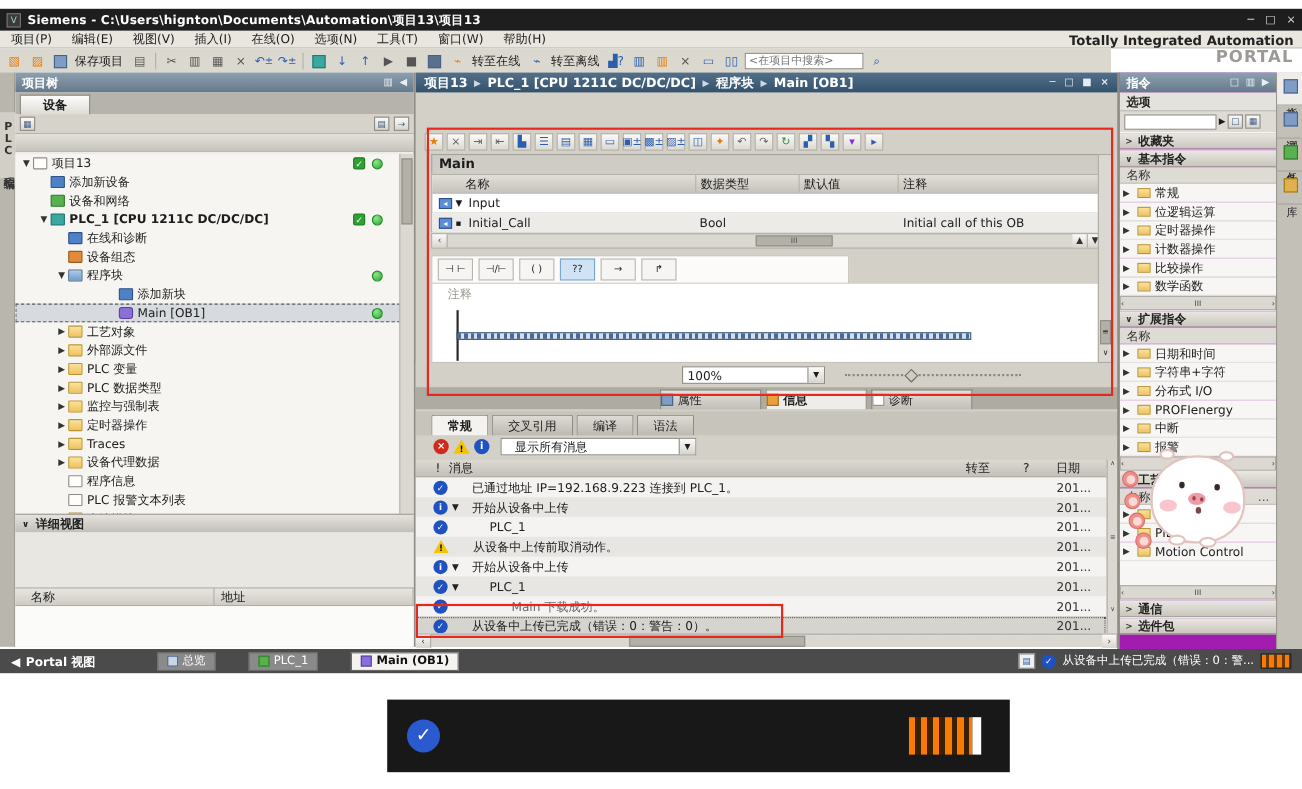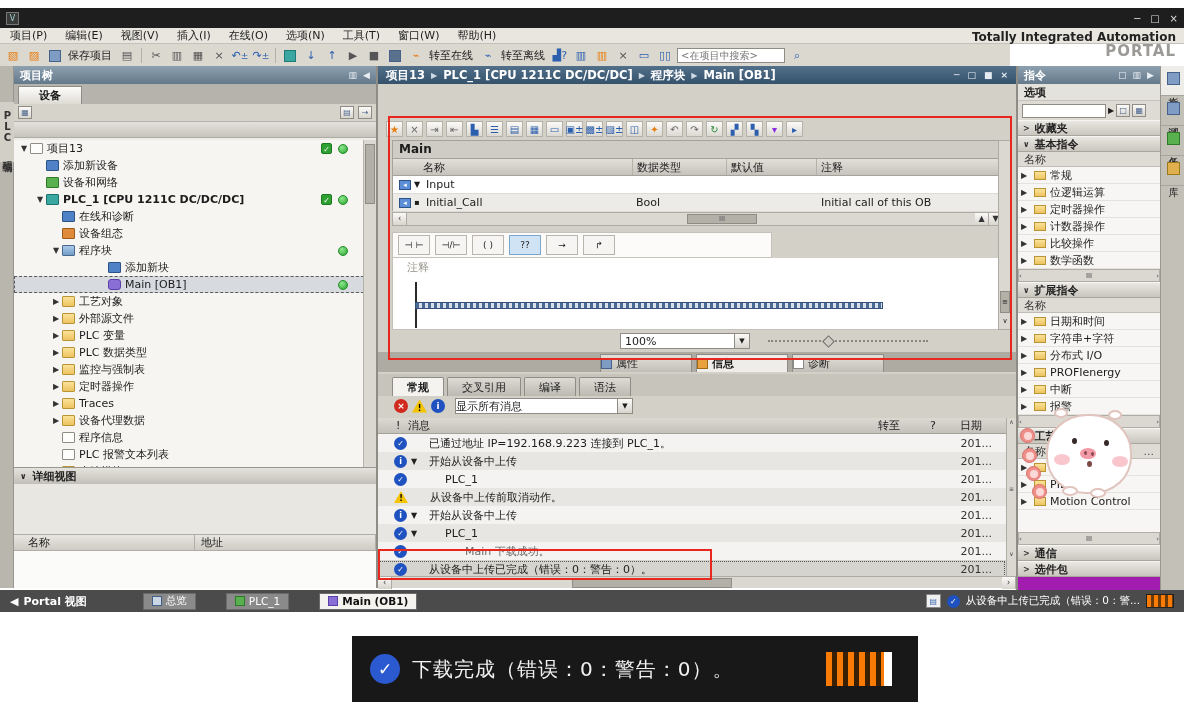--- a/index.html
+++ b/index.html
@@ -101,21 +101,21 @@
   .itico.o{background:#e8a13c;border-color:#a06a14}.itico.w{background:#fff;border-color:#888}
   
   .btabs{position:absolute;left:0;top:308px;width:638px;height:22px;background:#c7c4bc;display:flex;align-items:flex-end;gap:3px;padding:0 0 0 14px}
   .btab{height:19px;padding:0 14px;background:linear-gradient(#dedbd4,#bcb9b2);border:1px solid #8f8c86;border-bottom:none;display:flex;align-items:center;border-radius:2px 2px 0 0}
   .btab.active{background:#f4f3f0;font-weight:bold}
   .filterrow{position:absolute;left:0;top:330px;width:638px;height:20px;background:#d3d0c8;display:flex;align-items:center;gap:4px;padding-left:16px}
   .cico{width:14px;height:14px;border-radius:50%;color:#fff;font-size:9px;font-weight:bold;display:flex;align-items:center;justify-content:center}
   .cico.red{background:#d02a1e}.cico.blu{background:#1f52c0}
   .wtri{width:15px;height:13px;background:#f5c400;clip-path:polygon(50% 0,100% 100%,0 100%);color:#000;font-size:8px;font-weight:bold;display:flex;align-items:flex-end;justify-content:center}
   .msel{width:178px;height:16px;background:#fff;border:1px solid #8f8c86;display:flex;align-items:center;margin-left:6px}
-  .msel .zval{flex:1;padding-left:0}
+  .msel .zval{flex:1;padding-left:12px}
   .msel .zbtn{width:15px;height:14px;background:linear-gradient(#fbfaf8,#d8d5ce);border-left:1px solid #8f8c86;text-align:center;font-size:7px;line-height:14px}
   .lhead{position:absolute;left:0;top:352px;width:628px;height:16px;background:linear-gradient(#dcd9d3,#c4c1ba);border-bottom:1px solid #a5a29b;display:flex;align-items:center;color:#222}
   .lhead .hx{padding-left:18px;width:30px}.lhead .hm{flex:1}.lhead .hg{width:52px}.lhead .hq{width:30px}.lhead .hd{width:46px}
   .msgs{position:absolute;left:0;top:368px;width:628px;height:142px;background:#f4f3f1;overflow:hidden}
   .mrow{position:absolute;left:0;width:628px;height:18px;display:flex;align-items:center}
   .mrow.alt{background:#e7e6e3}
   .mrow.sel{background:#d6d4cf;outline:1px dotted #555;outline-offset:-2px}
   .mrow .mic{flex:none;margin-left:16px}
   .mrow .mexp{width:14px;text-align:center;font-size:8px;color:#222}
   .mrow .mtxt{white-space:nowrap;overflow:hidden}
@@ -177,20 +177,21 @@
   .badge{position:absolute;width:15px;height:15px;border-radius:50%;background:#ee8f8a;border:1px solid #d9706b}
   .badge i{position:absolute;left:3px;top:3px;width:8px;height:8px;border-radius:50%;background:#fbd9d7;display:block}
 </style>
 </head>
 <body>
 
 <div class="screen">
 
   <div class="abs titlebar">
     <span class="applogo">V</span>
+    <span class="ttl">Siemens  -  C:\Users\hignton\Documents\Automation\项目13\项目13</span>
     <span class="wctl">
       <span>─</span>
       <span>□</span>
       <span>×</span>
     </span>
   </div>
 
   <div class="abs menubar">
     <span>项目(P)</span>
     <span>编辑(E)</span>
@@ -777,21 +778,20 @@
     <span class="sb-right">
       <span class="sb-doc">▤</span>
       <span class="sbcheck">✓</span>
       <span class="sbmsg">从设备中上传已完成（错误：0：警...</span>
       <span class="stripes"></span>
     </span>
   </div>
 
   <div class="abs floatcrop">
     <span class="fc-check">✓</span>
-    <span class="fc-text">下载完成（错误：0：警告：0）。</span>
     <span class="fc-stripes"></span>
   </div>
 
   <div class="abs redrect" style="left:388px;top:116px;width:624px;height:244px"></div>
   <div class="abs redrect" style="left:378px;top:549px;width:334px;height:31px"></div>
 
   <div class="abs sticker">
     <div class="stk-ear" style="left:26px;top:2px"></div>
     <div class="stk-ear" style="left:80px;top:4px"></div>
     <div class="stk-body"></div>

